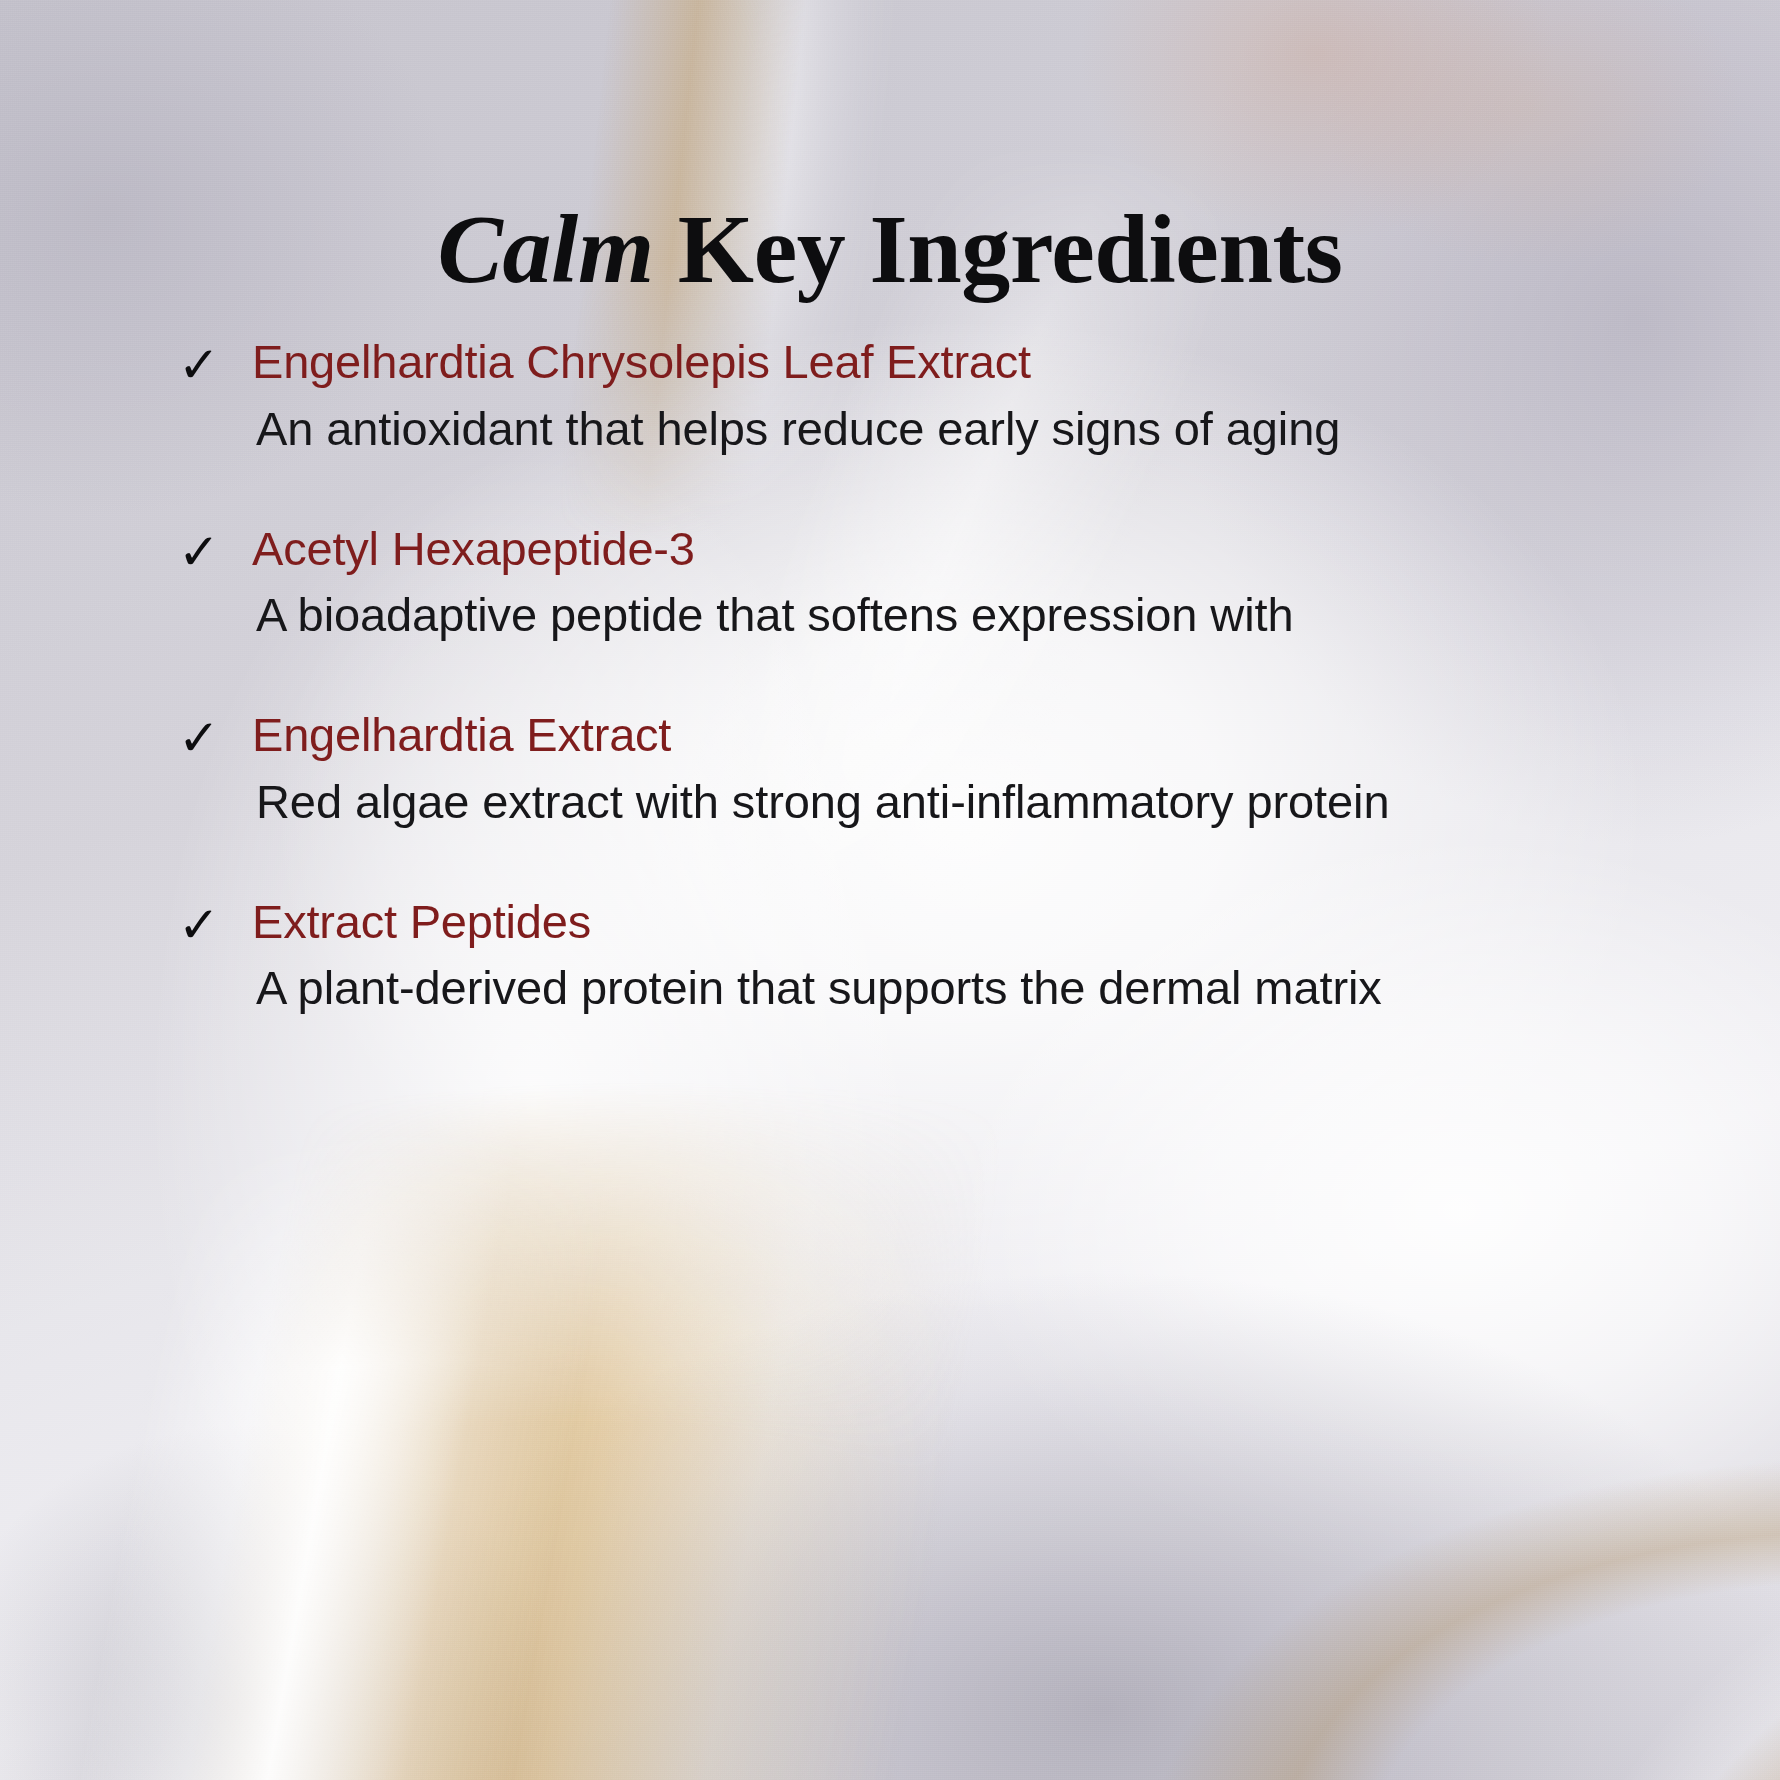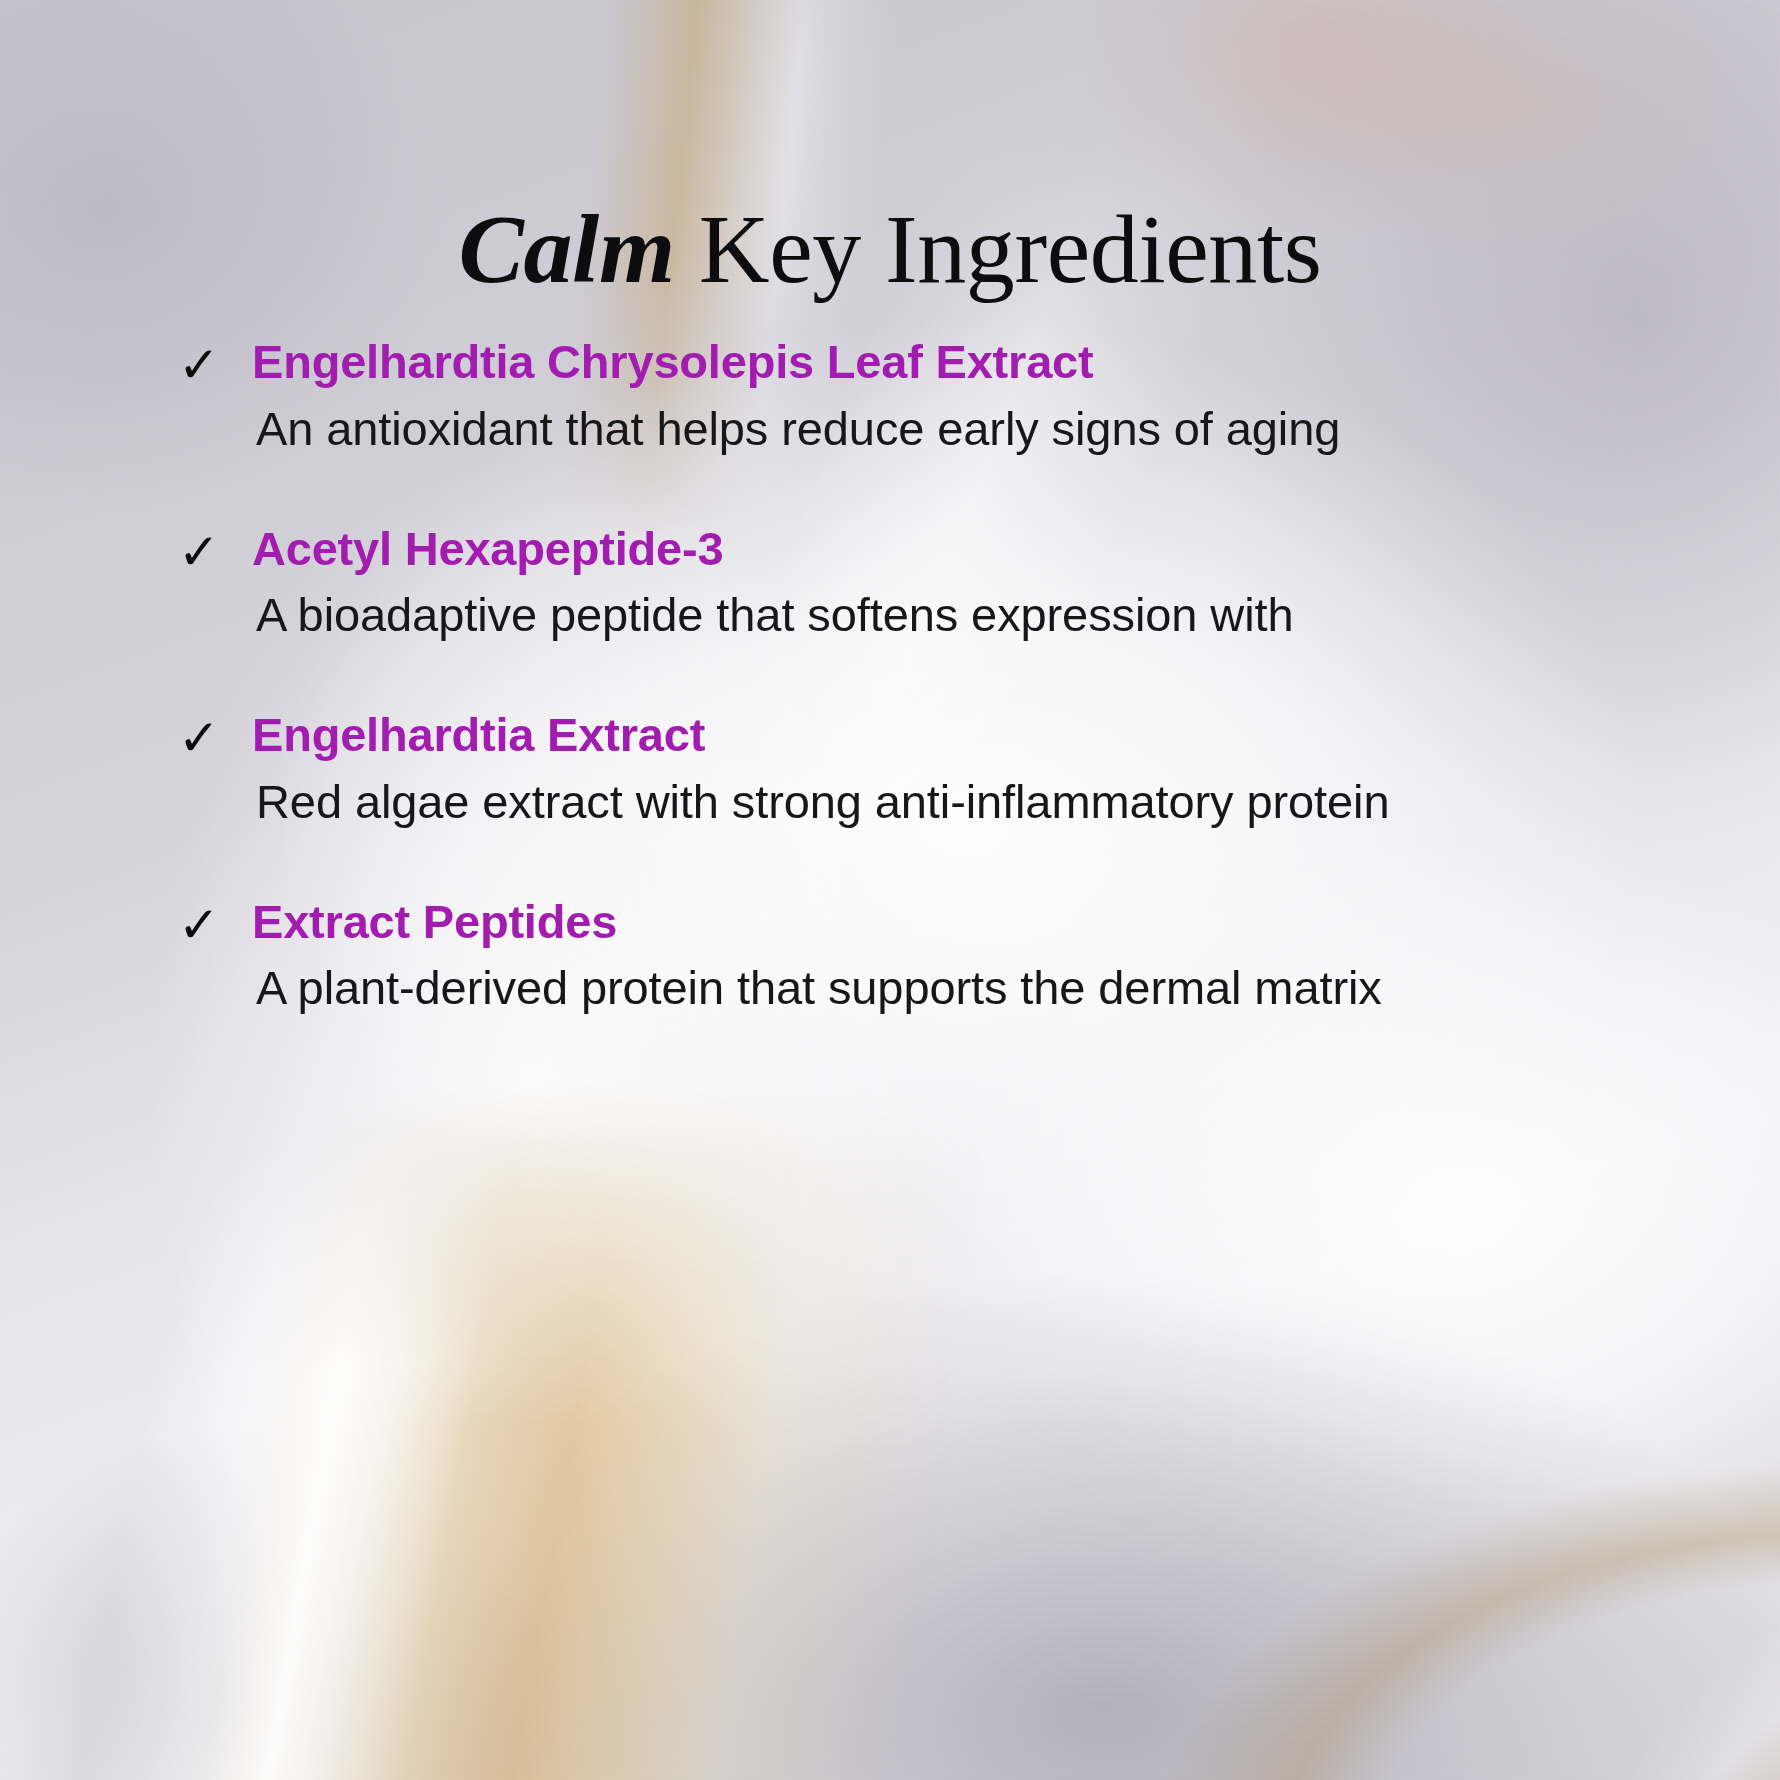--- a/index.html
+++ b/index.html
@@ -178,21 +178,21 @@
     letter-spacing: -0.4px;
     white-space: nowrap;
   }
   #page-title .title-em {
     font-style: italic;
     font-weight: 700;
     margin-top: 16px;
   }
   #page-title .title-rest {
     font-style: normal;
-    font-weight: 400;
+    font-weight: 700;
   }
 
   #ingredient-list {
     position: absolute;
     top: 336px;
     left: 178px;
     width: 1430px;
   }
 
   .ingredient-item {
@@ -214,24 +214,24 @@
     text-align: left;
   }
 
   .ingredient-body {
     flex: 1 1 auto;
     min-width: 0;
   }
 
   .ingredient-name {
     font-family: "Liberation Sans", sans-serif;
-    font-weight: 700;
+    font-weight: 400;
     font-size: 47px;
     line-height: 1.12;
-    color: #a21caf;
+    color: #7f1d1d;
     letter-spacing: -0.2px;
     margin: 0 0 8px 0;
   }
 
   .ingredient-desc {
     font-family: "Liberation Sans", sans-serif;
     font-weight: 300;
     font-size: 47px;
     line-height: 1.36;
     color: #17171a;

